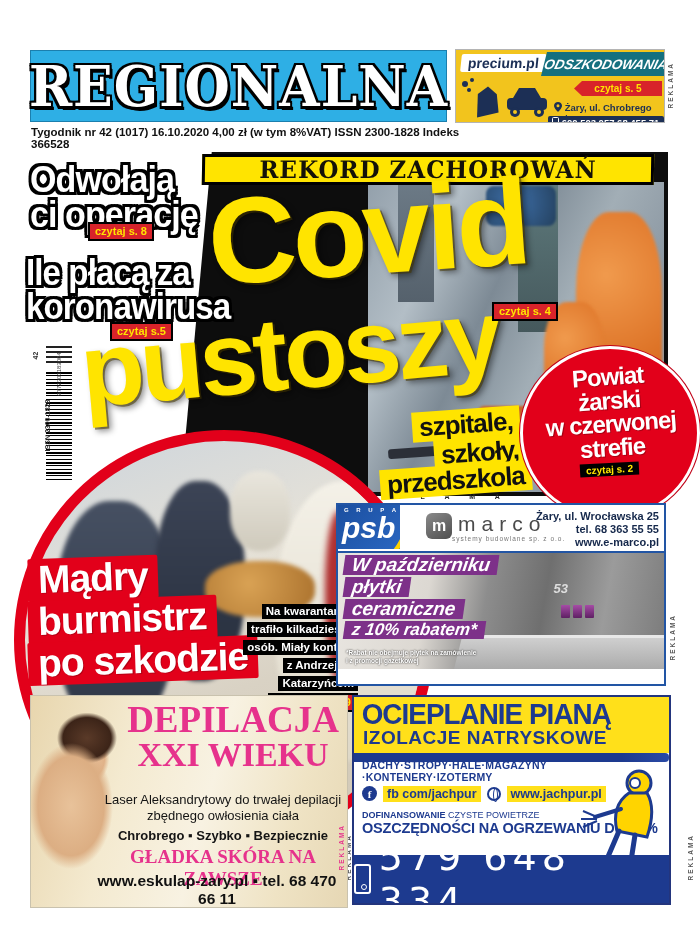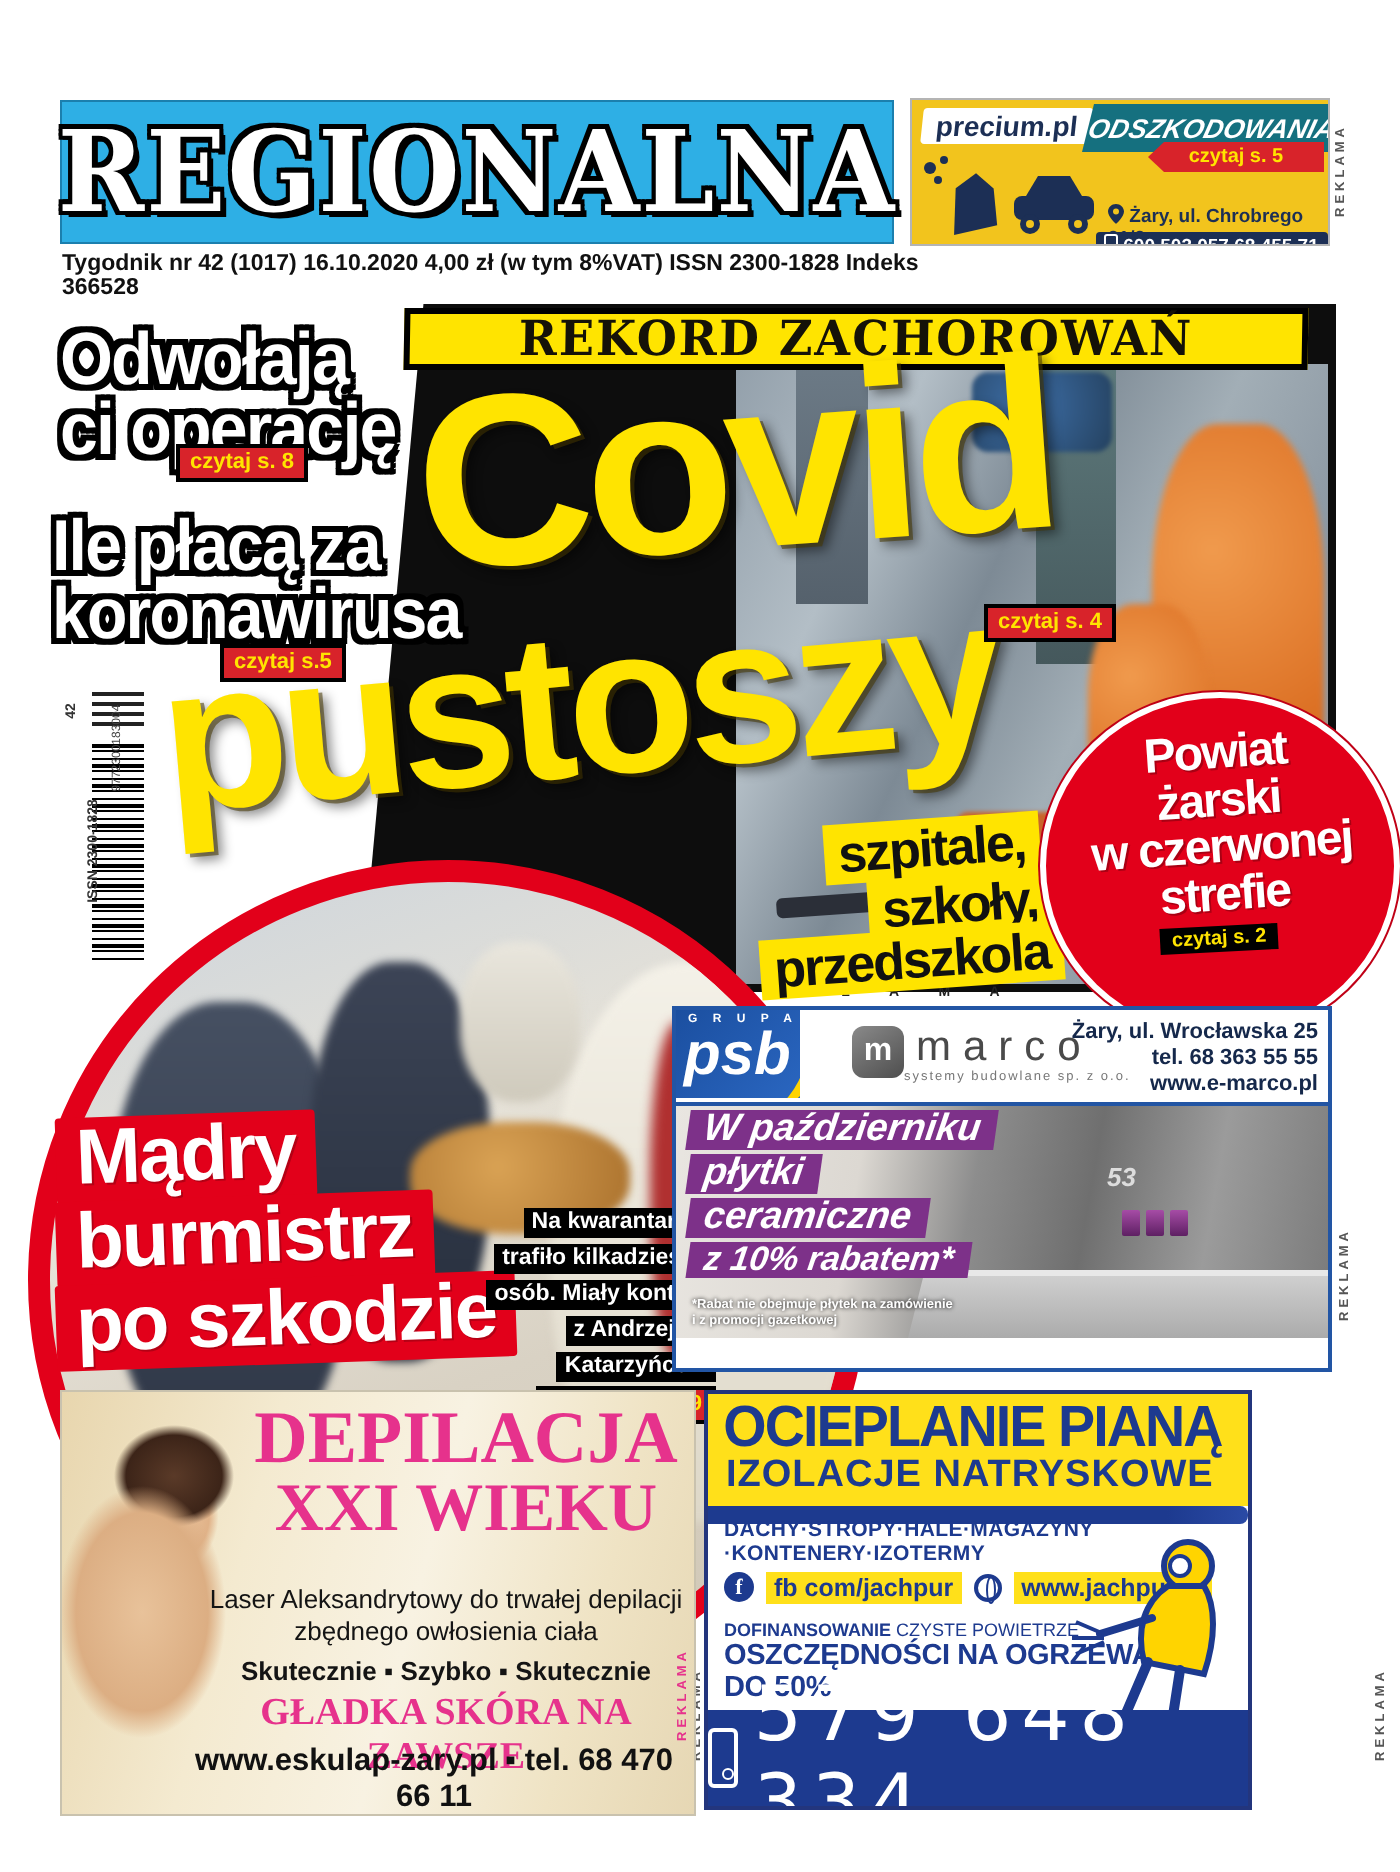--- a/index.html
+++ b/index.html
@@ -16,21 +16,21 @@
   .infoline { position:absolute; left:31px; top:110px; width:460px; font-size:11.5px; font-weight:bold; color:#111; }
 
   
   .ad-precium { position:absolute; left:455px; top:33px; width:210px; height:74px;
     background:#f2c41d; border:1px solid #b4b4b4; overflow:hidden; }
   .precium-logo { position:absolute; left:5px; top:4px; background:#fff; color:#1c2f55; font-weight:bold;
     font-size:14px; padding:1px 7px; transform:skew(-6deg); border-radius:2px; }
   .odszk { position:absolute; left:88px; top:2px; width:124px; height:24px; background:#15707f;
     transform:skew(-14deg); color:#fff; font-style:italic; font-weight:bold; font-size:13.5px;
     display:flex; align-items:center; justify-content:center; }
-  .czytaj5 { position:absolute; left:118px; top:21px; width:88px; height:15px; background:#d8232a;
+  .czytaj5 { position:absolute; left:118px; top:31px; width:88px; height:15px; background:#d8232a;
     color:#ffe400; font-weight:bold; font-size:10px; display:flex; align-items:center; justify-content:center;
     clip-path:polygon(8px 0,100% 0,100% 100%,8px 100%,0 50%); }
   .prec-addr { position:absolute; left:98px; top:52px; color:#1c2f55; font-weight:bold; font-size:9.5px; }
   .prec-phones { position:absolute; left:92px; top:66px; background:#1c2f55; color:#fff; font-weight:bold;
     font-size:9.5px; padding:1px 4px; border-radius:2px; }
   .crash { position:absolute; left:3px; top:26px; }
 
   
   .hero-black { position:absolute; left:180px; top:136px; width:488px; height:344px; background:#0d0d0d;
     clip-path:polygon(6.5% 0,100% 0,100% 100%,0 100%); }
@@ -133,21 +133,21 @@
   .dep-title { position:absolute; left:92px; top:6px; width:220px; text-align:center;
     font-family:"Liberation Serif", serif; font-weight:bold; color:#e6328c; line-height:0.98; }
   .dep-body { position:absolute; left:70px; top:96px; width:244px; text-align:center; color:#141414;
     font-size:13px; line-height:16px; }
   .dep-slogan { position:absolute; left:70px; top:150px; width:244px; text-align:center;
     font-family:"Liberation Serif", serif; font-weight:bold; font-size:19px; color:#e6328c; }
   .dep-contact { position:absolute; left:58px; top:176px; width:256px; text-align:center; color:#111;
     font-weight:bold; font-size:15.5px; }
 
   
-  .ad-jach { position:absolute; left:352px; top:679px; width:274px; height:210px; border:2px solid #23357d; background:#fff; overflow:hidden; z-index:8; }
+  .ad-jach { position:absolute; left:352px; top:679px; width:319px; height:210px; border:2px solid #23357d; background:#fff; overflow:hidden; z-index:8; }
   .jach-yellow { position:relative; height:56px; background:#ffe01a; padding-top:3px; }
   .jach-t1 { color:#1d3a8f; font-weight:900; font-size:29px; letter-spacing:-1px; line-height:28px; padding-left:8px; transform:scaleX(.96); transform-origin:left; }
   .jach-t2 { color:#1d3a8f; font-weight:bold; font-size:19px; letter-spacing:0.5px; line-height:20px; padding-left:9px; }
   .jach-brush { height:9px; background:linear-gradient(90deg,#1d3a8f 85%,#2a4aa5); border-radius:0 4px 4px 0; }
   .jach-strip { height:18px; display:flex; align-items:center; padding-left:8px; color:#1d3a8f; font-weight:900; font-size:10.5px; letter-spacing:0.2px; }
   .jach-links { display:flex; align-items:center; gap:6px; padding:3px 0 0 8px; height:24px; }
   .fb-ic { width:15px; height:15px; background:#1d3a8f; color:#fff; border-radius:50%; font-weight:bold;
     font-size:11px; display:flex; align-items:center; justify-content:center; font-family:"Liberation Serif",serif; }
   .globe-ic { width:14px; height:14px; border:2px solid #1d3a8f; border-radius:50%; position:relative; }
   .globe-ic:before { content:""; position:absolute; left:4px; top:-1px; width:3px; height:12px; border:1px solid #1d3a8f; border-radius:50%; }
@@ -327,21 +327,21 @@
   <div class="rek-h" style="left:40px;top:669px;">R E K L A M A</div>
   <div class="ad-dep">
     <div class="dep-woman"></div>
     <div class="dep-title">
       <div style="font-size:37px;">DEPILACJA</div>
       <div style="font-size:34px;">XXI WIEKU</div>
     </div>
     <div class="dep-body">
       <div>Laser Aleksandrytowy do trwałej depilacji</div>
       <div>zbędnego owłosienia ciała</div>
-      <div style="font-weight:bold;margin-top:4px;">Skutecznie ▪ Szybko ▪ Skutecznie</div>
+      <div style="font-weight:bold;margin-top:4px;">Chrobrego ▪ Szybko ▪ Bezpiecznie</div>
     </div>
     <div class="dep-slogan">GŁADKA SKÓRA NA ZAWSZE</div>
     <div class="dep-contact">www.eskulap-zary.pl ▪ tel. 68 470 66 11</div>
     <div class="rek-v" style="right:2px; top:128px; color:#e6328c;">REKLAMA</div>
   </div>
 
   <div class="rek-v" style="left:345px; top:818px;">REKLAMA</div>
   <div class="ad-jach">
     <div class="jach-yellow">
       <div class="jach-t1">OCIEPLANIE PIANĄ</div>

